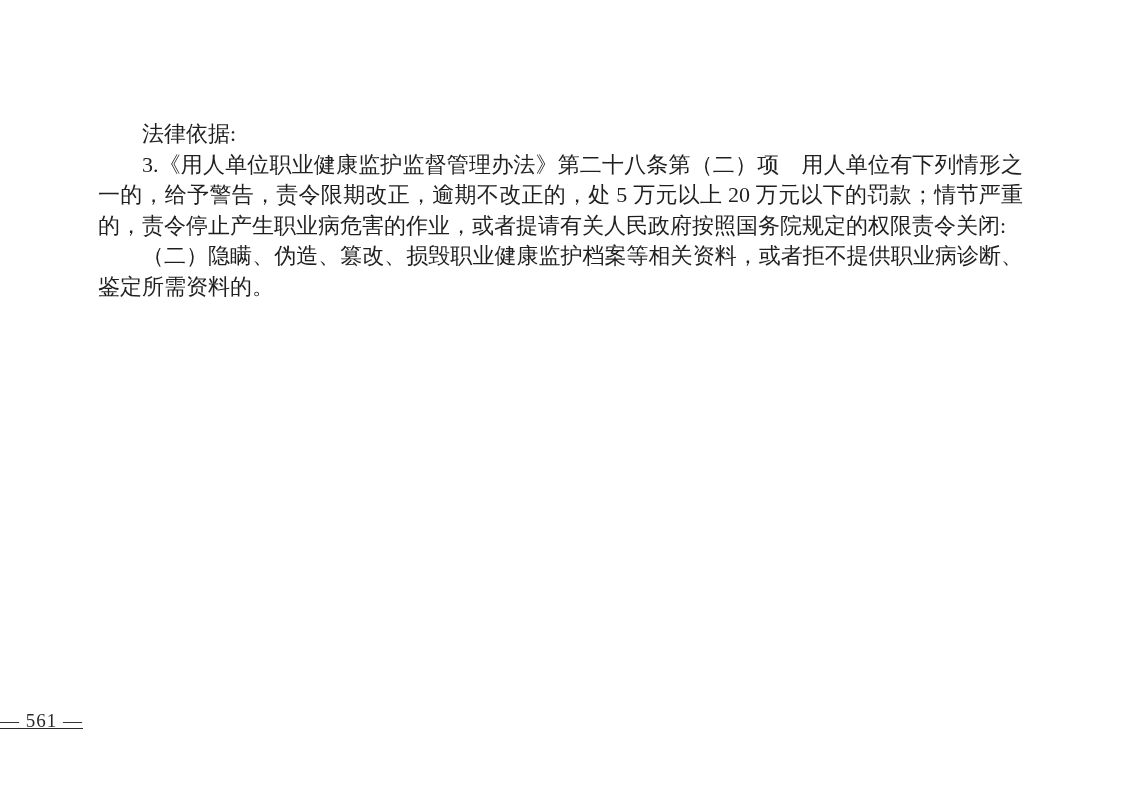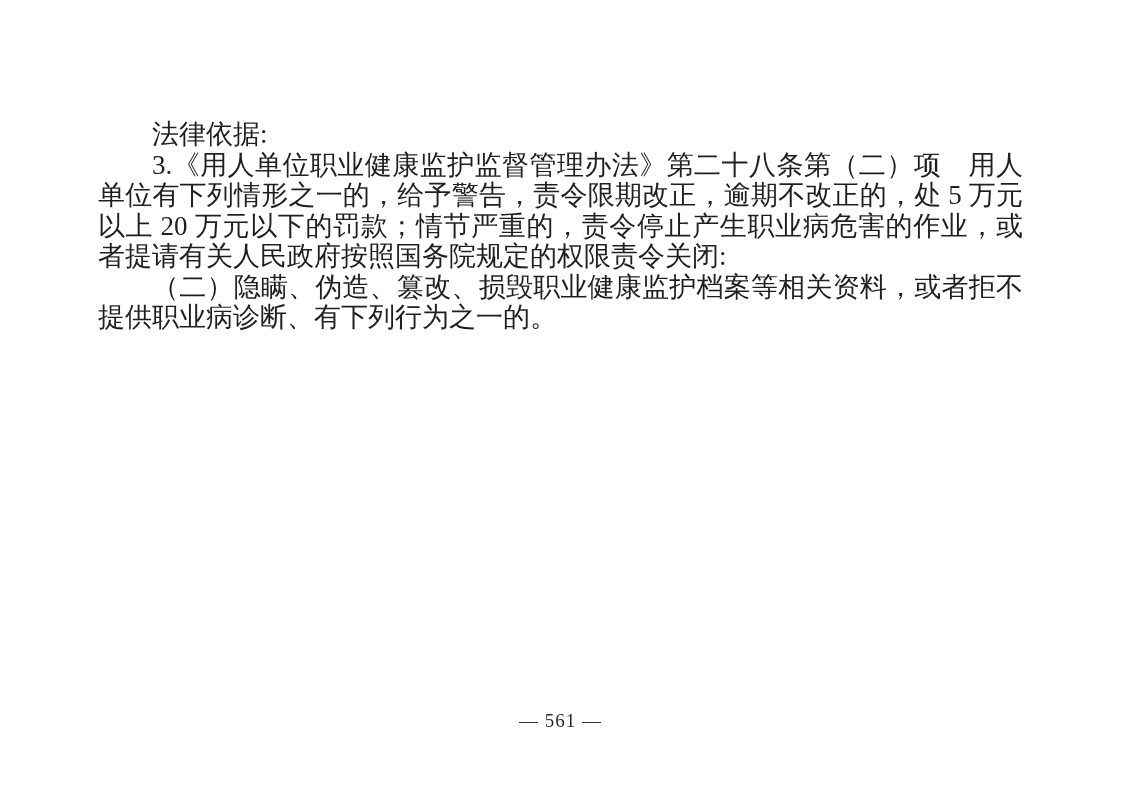--- a/index.html
+++ b/index.html
@@ -18,46 +18,47 @@
     height: 793px;
     background: #ffffff;
     font-family: "Liberation Serif", "DejaVu Serif", serif;
     color: #1f1f1f;
   }
   .content {
     position: absolute;
     left: 98px;
     top: 119px;
     width: 925px;
-    font-size: 27px;
+    font-size: 22px;
     line-height: 30.5px;
     text-align: justify;
     text-justify: inter-character;
   }
   .para {
     margin: 0;
     text-indent: 2em;
     word-break: break-all;
   }
   .footer {
     position: absolute;
     left: 0;
     right: 0;
     top: 710px;
-    text-align: center;
+    text-align: left;
     font-size: 19px;
     letter-spacing: 1px;
     color: #2a2a2a;
+    text-decoration: underline;
   }
 </style>
 </head>
 <body>
 
 <div class="page">
   <div class="content">
     <p class="para">法律依据:</p>
     <p class="para">3.《用人单位职业健康监护监督管理办法》第二十八条第（二）项　用人单位有下列情形之一的，给予警告，责令限期改正，逾期不改正的，处 5 万元以上 20 万元以下的罚款；情节严重的，责令停止产生职业病危害的作业，或者提请有关人民政府按照国务院规定的权限责令关闭:</p>
-    <p class="para">（二）隐瞒、伪造、篡改、损毁职业健康监护档案等相关资料，或者拒不提供职业病诊断、有下列行为之一的。</p>
+    <p class="para">（二）隐瞒、伪造、篡改、损毁职业健康监护档案等相关资料，或者拒不提供职业病诊断、鉴定所需资料的。</p>
   </div>
   <div class="footer">
     <span>— 561 —</span>
   </div>
 </div>
 
 </body></html>

